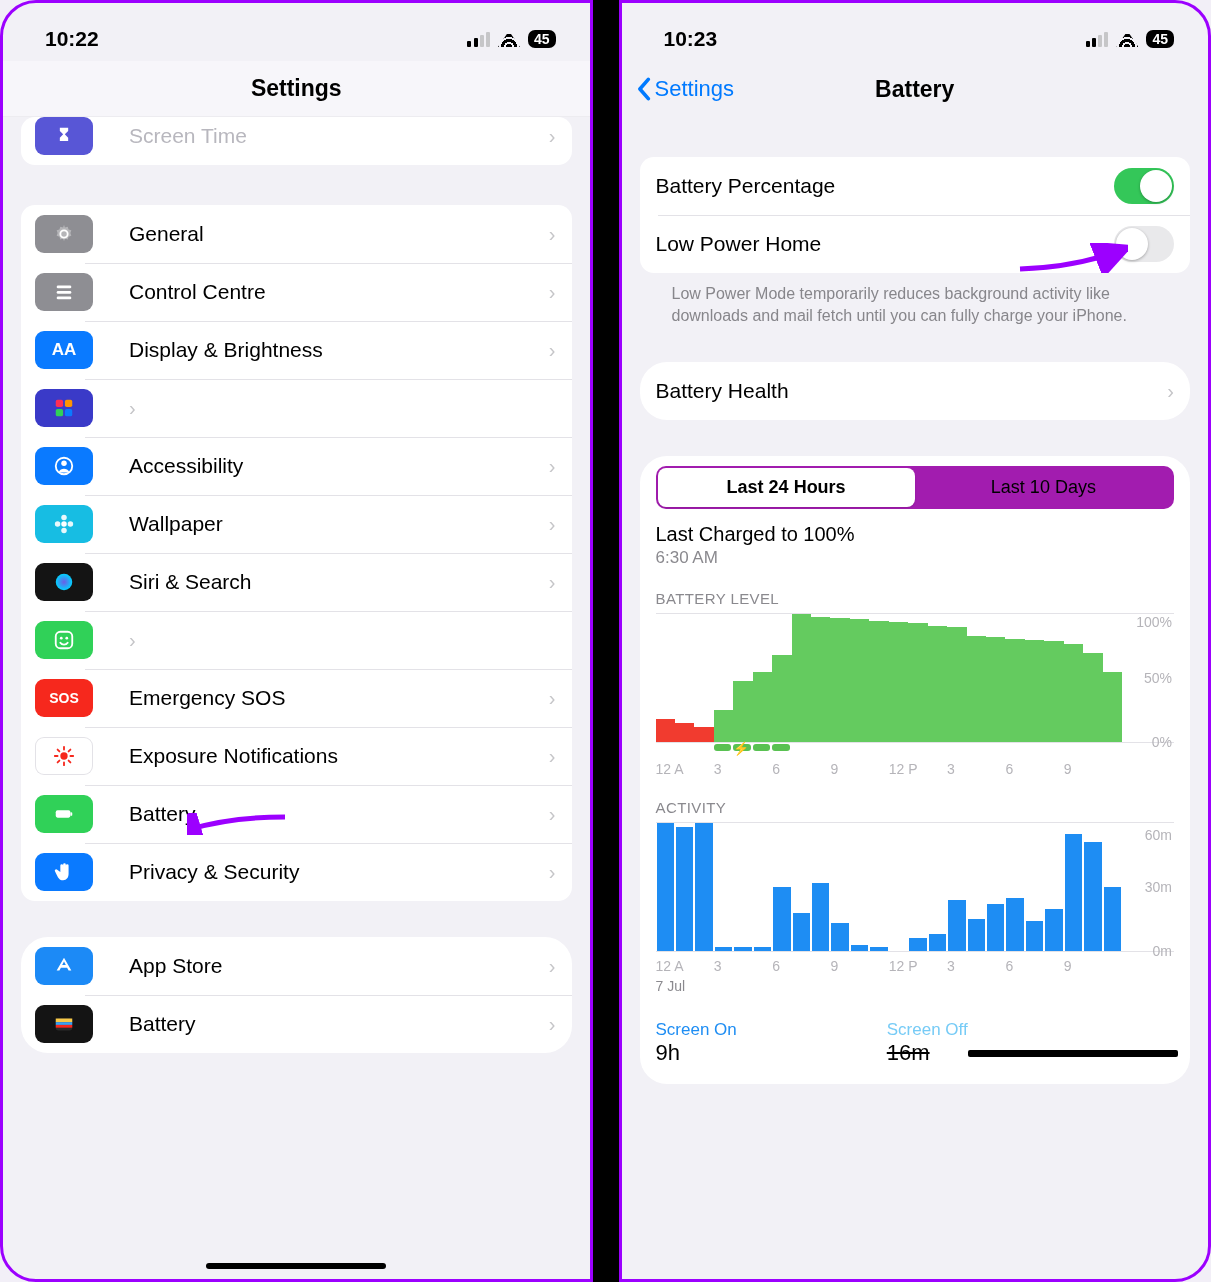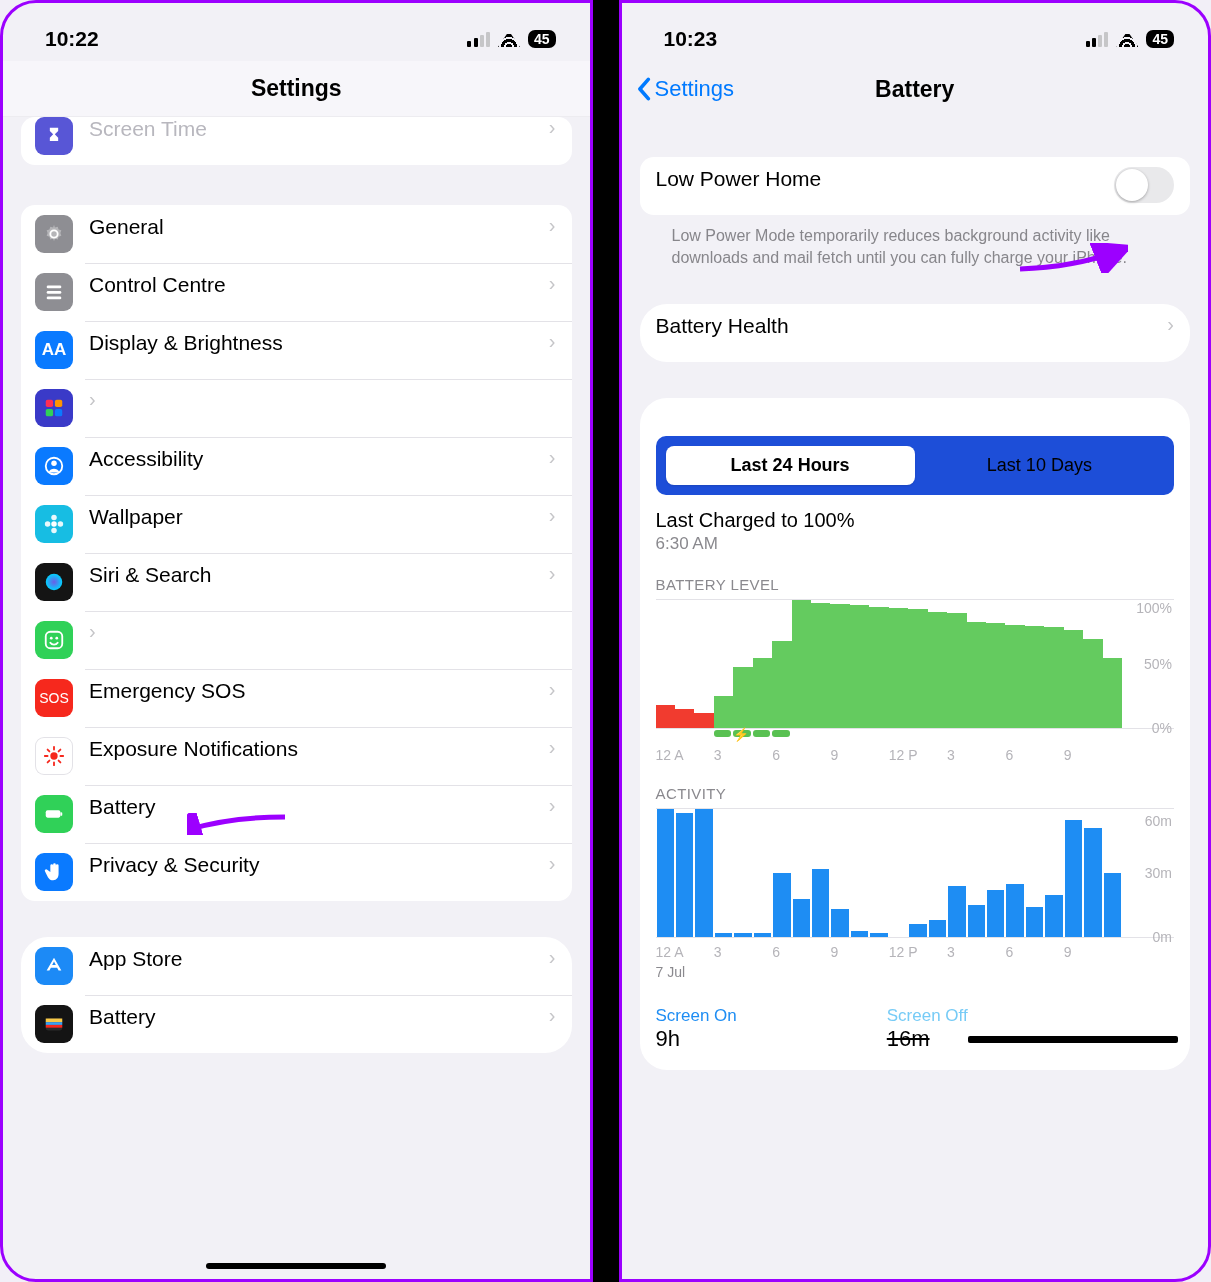--- a/index.html
+++ b/index.html
@@ -54,29 +54,29 @@
   .left .nav { background:#F7F6FA; border-bottom:1px solid rgba(0,0,0,0.04); }
 
   
   .panel-wrap { padding:0 18px; }
   .panel {
     background:#fff; border-radius:14px; overflow:hidden;
   }
   .panel.mt { margin-top:40px; }
   .panel.mts { margin-top:36px;border-radius:27px; }
   .row {
-    display:flex; align-items:flex-start; min-height:58px;
-    padding:10px 16px 10px 14px; cursor:pointer; position:relative;
+    display:flex; align-items:center; min-height:58px;
+    padding:10px 16px 10px 14px; cursor:pointer; position:relative;gap:20px;
   }
   .row + .row::before {
     content:""; position:absolute; top:0; left:64px; right:0; height:1px;
     background:#E3E2E7;
   }
   .icon {
-    width:38px; height:38px; border-radius:9px; flex:none;
+    width:58px; height:38px; border-radius:9px; flex:none;
     display:flex; align-items:center; justify-content:center;
     color:#fff; font-size:19px; font-weight:600; margin-right:16px;
   }
   .row-label { font-size:21px; color:#000; flex:1; }
   .chev { color:#C5C5C8; font-size:20px; line-height:1; }
 
   
   .row.partial { min-height:30px; padding-top:0; }
 
   
@@ -91,21 +91,21 @@
   }
   .toggle::after{
     content:""; position:absolute; width:32px; height:32px; border-radius:50%;
     background:#fff; top:2px; box-shadow:0 1px 3px rgba(0,0,0,0.3);
   }
   .toggle.on  { background:#34C759; } .toggle.on::after  { right:2px; }
   .toggle.off { background:#E9E9EB; } .toggle.off::after { left:2px; }
 
   
   .seg {
-    display:flex; background:#1d4ed8; border-radius:10px; padding:10px; margin:28px 0 14px;
+    display:flex; background:#a21caf; border-radius:10px; padding:2px; margin:0 0 14px;
   }
   .seg-item {
     flex:1; text-align:center; font-size:18px; padding:9px 0; border-radius:8px;
     color:#000; cursor:pointer;
   }
   .seg-item.active { background:#fff; font-weight:600; box-shadow:0 1px 2px rgba(0,0,0,0.12); }
 
   .sec-title { font-size:20px; color:#000; }
   .sec-sub   { font-size:17px; color:#8A898E; margin-top:2px; }
   .chart-label { font-size:15px; color:#8A898E; letter-spacing:0.4px; margin:22px 0 6px; }
@@ -276,21 +276,21 @@
                 <rect x="3" y="3" width="18" height="18" rx="5" fill="none" stroke="#fff" stroke-width="2"></rect>
                 <circle cx="9" cy="10" r="1.5" fill="#fff"></circle>
                 <circle cx="15" cy="10" r="1.5" fill="#fff"></circle>
                 <path d="M8 15c1 1.5 2.5 2 4 2s3-.5 4-2" stroke="#fff" stroke-width="2" fill="none" stroke-linecap="round"></path>
               </svg>
             </div>
             <span class="chev">›</span>
           </div>
           <div class="row">
             <div class="icon" style="background: rgb(246, 40, 29);">
-              <span style="font-weight:400;font-size:14px;color:#fff">SOS</span>
+              <span style="font-weight:700;font-size:14px;color:#fff">SOS</span>
             </div>
             <span class="row-label">Emergency SOS</span>
             <span class="chev">›</span>
           </div>
           <div class="row">
             <div class="icon" style="background: rgb(255, 255, 255); box-shadow: rgb(227, 226, 231) 0px 0px 0px 1px inset;">
               <svg viewBox="0 0 24 24" width="22" height="22">
                 <circle cx="12" cy="12" r="4" fill="#F6281D"></circle>
                 <g stroke="#F6281D" stroke-width="2" stroke-linecap="round">
                   <line x1="12" y1="2" x2="12" y2="5"></line>
@@ -389,20 +389,24 @@
         <svg viewBox="0 0 12 20" fill="none">
             <path d="M10 2L3 10l7 8" stroke="#007AFF" stroke-width="3" stroke-linecap="round" stroke-linejoin="round"></path>
           </svg>
         <span>Settings</span>
       </div>
       <span class="nav-title">Battery</span>
     </div>
 
     <div class="panel-wrap" style="padding-top:40px">
       <div class="panel" id="toggles">
+          <div class="row no-icon">
+            <span class="row-label">Battery Percentage</span>
+            <div class="toggle on"></div>
+          </div>
           <div class="row no-icon">
             <span class="row-label">Low Power Home</span>
             <div class="toggle off"></div>
           </div>
         </div>
       <p class="footer-note">Low Power Mode temporarily reduces background activity like downloads and mail fetch until you can fully charge your iPhone.</p>
 
       <div class="panel mts">
         <div class="row no-icon">
           <span class="row-label">Battery Health</span>

